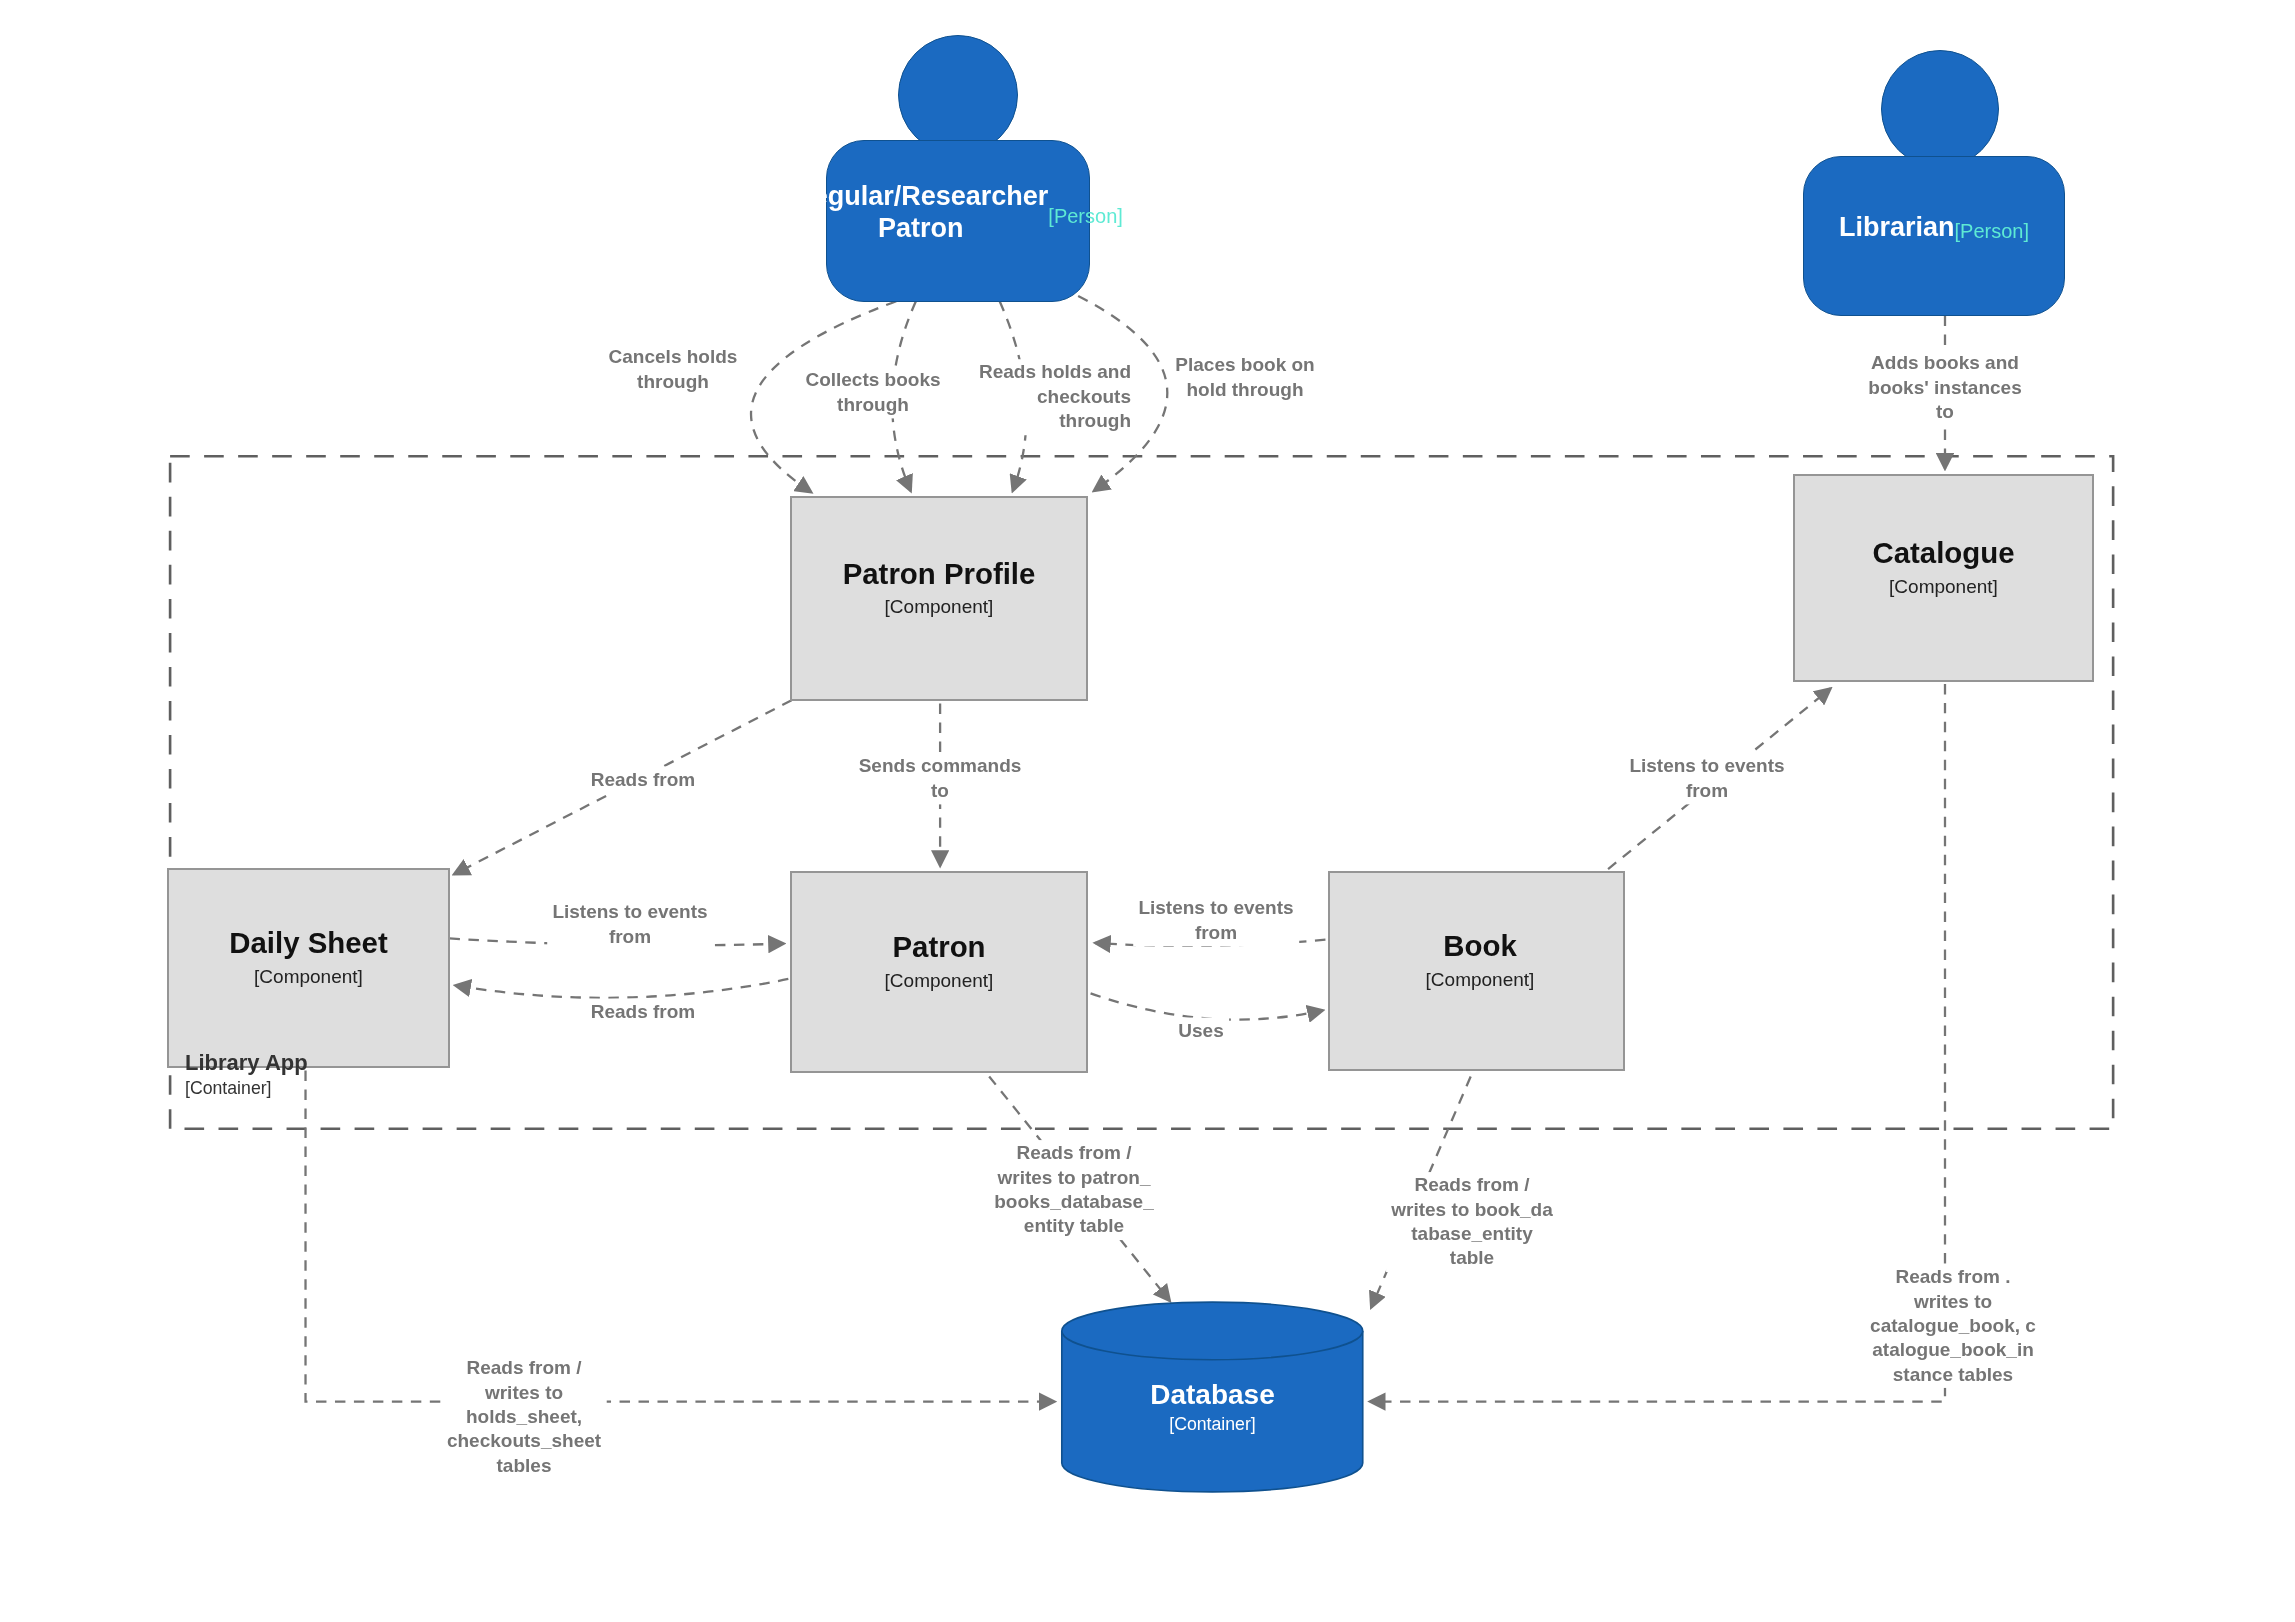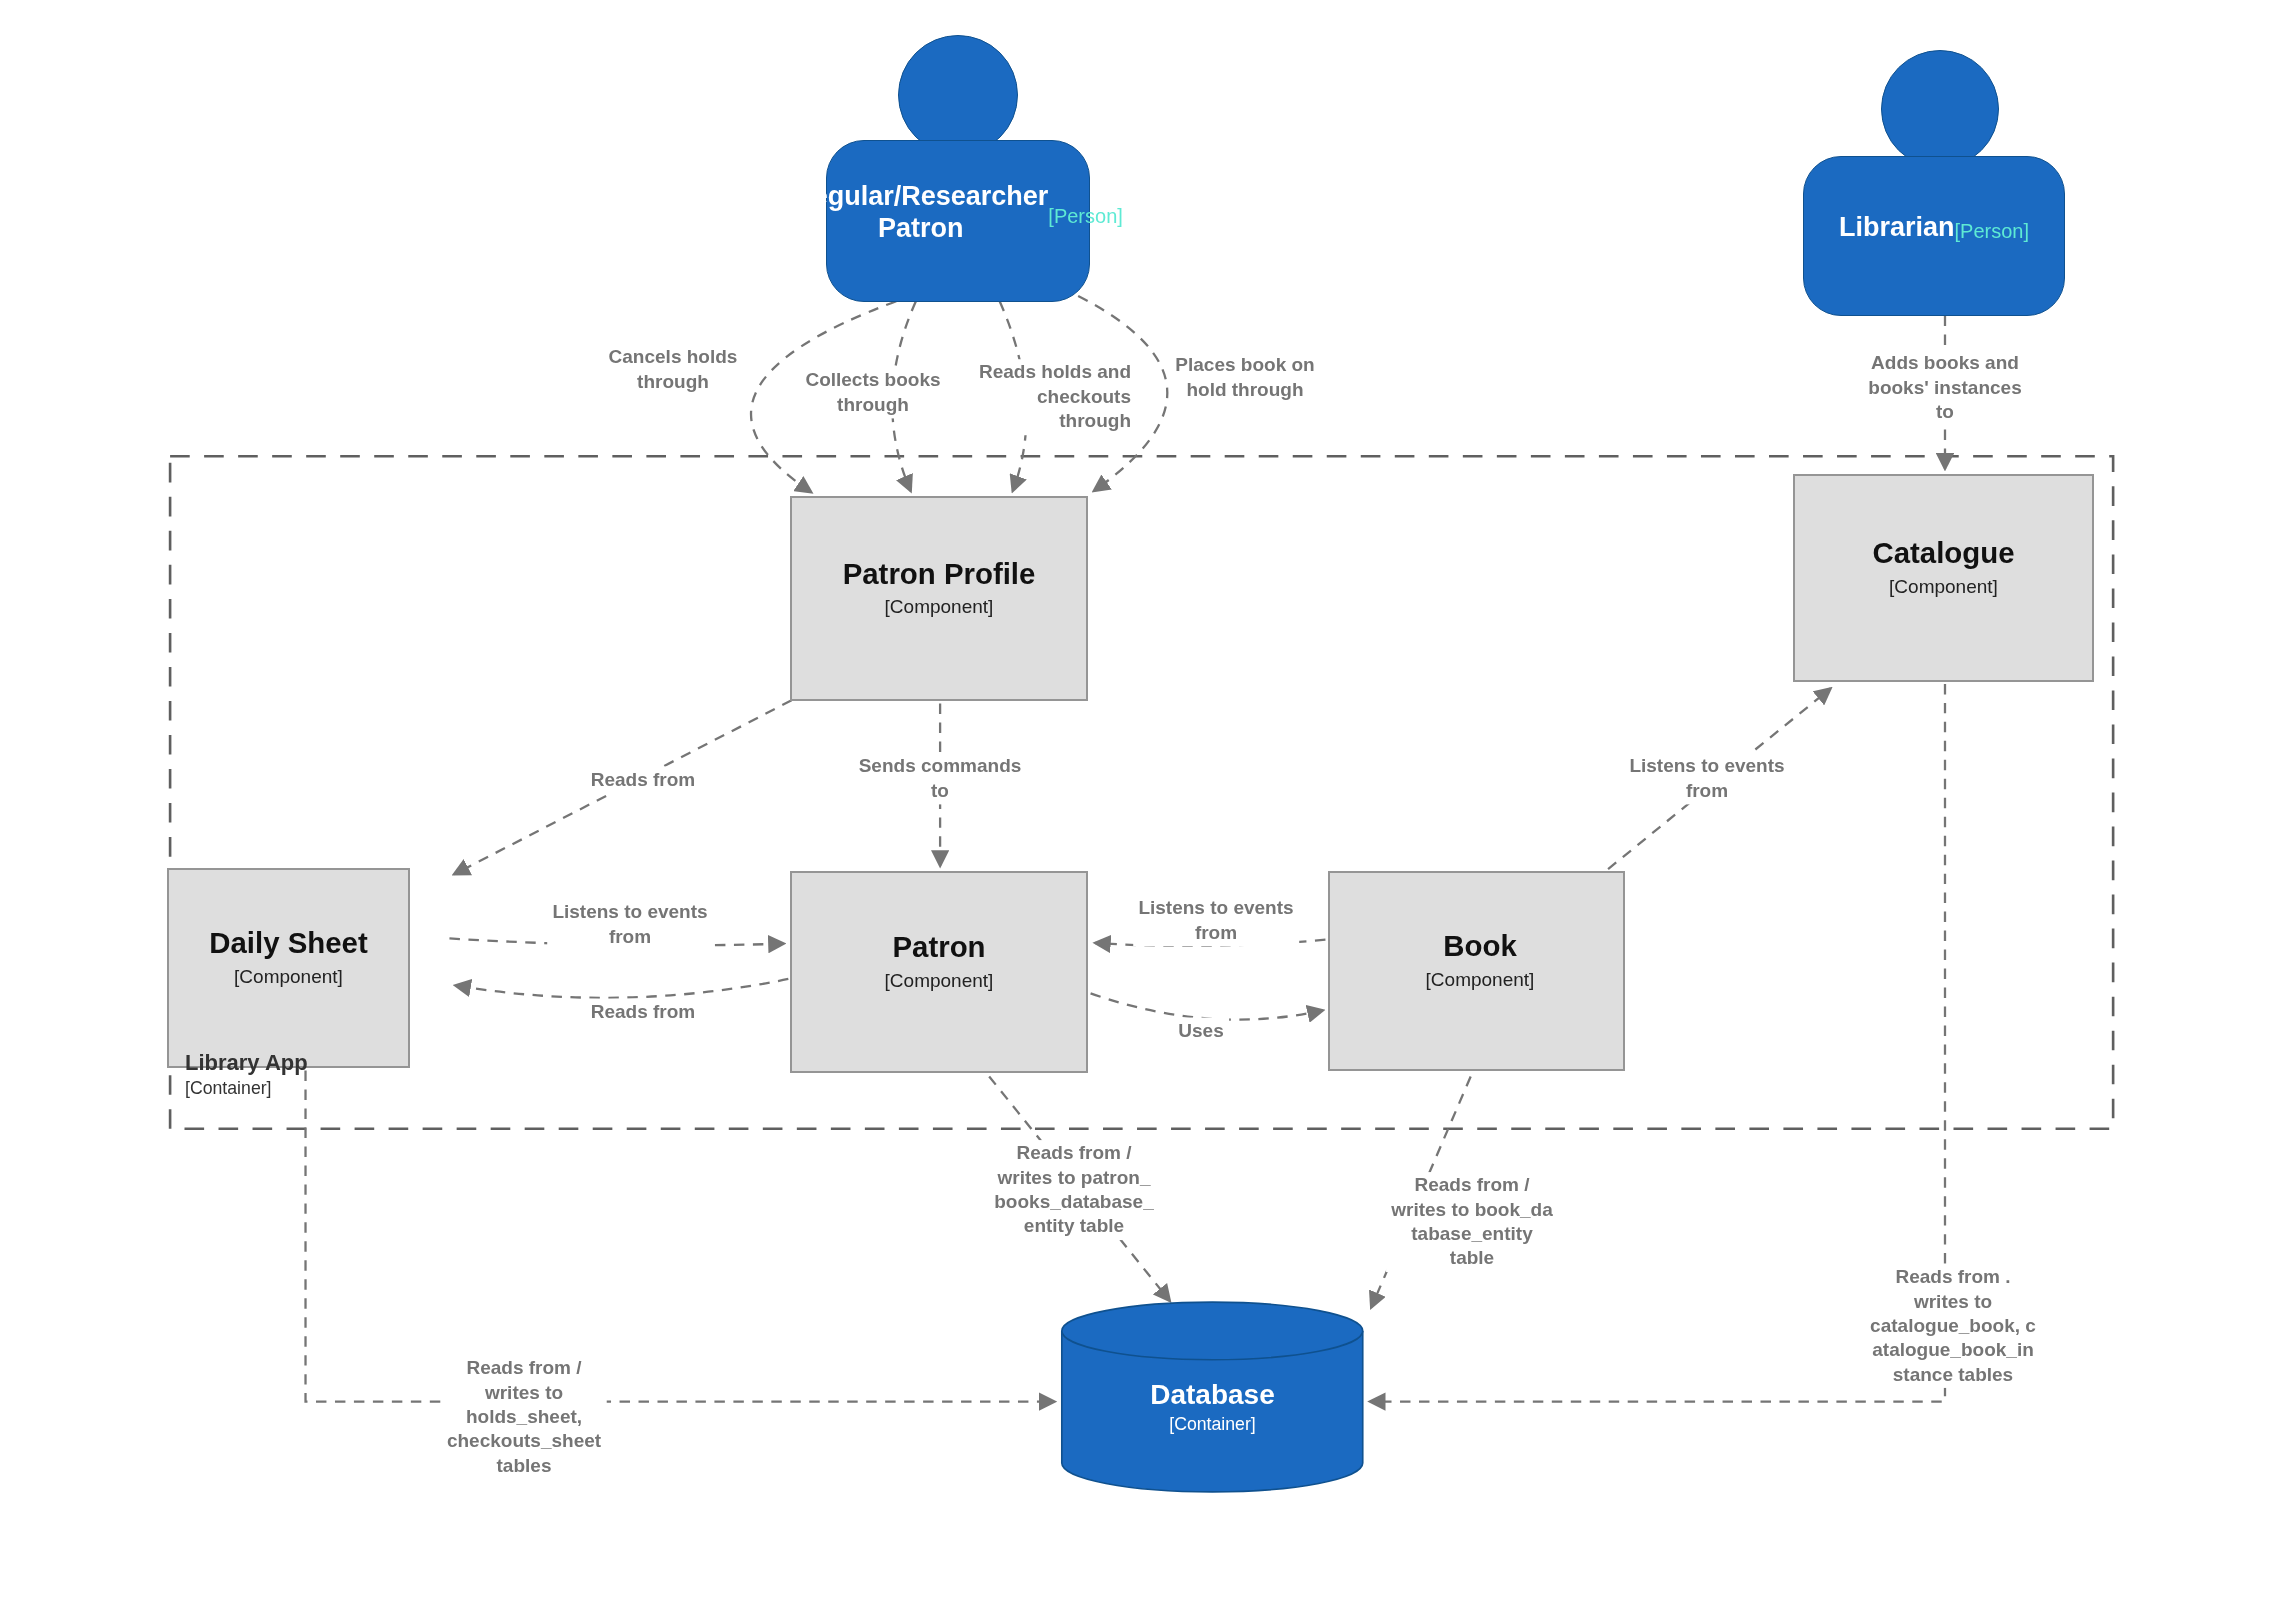--- a/index.html
+++ b/index.html
@@ -97,21 +97,21 @@
   <div class="c4box" style="left:790px;top:496px;width:298px;height:205px;">
     <div class="box-title">Patron Profile</div>
     <div class="box-sub">[Component]</div>
   </div>
 
   <div class="c4box" style="left:1793px;top:474px;width:301px;height:208px;">
     <div class="box-title">Catalogue</div>
     <div class="box-sub">[Component]</div>
   </div>
 
-  <div class="c4box" style="left:167px;top:868px;width:243px;height:200px;">
+  <div class="c4box" style="left:167px;top:868px;width:283px;height:200px;">
     <div class="box-title">Daily Sheet</div>
     <div class="box-sub">[Component]</div>
   </div>
 
   <div class="c4box" style="left:790px;top:871px;width:298px;height:202px;">
     <div class="box-title">Patron</div>
     <div class="box-sub">[Component]</div>
   </div>
 
   <div class="c4box" style="left:1328px;top:871px;width:297px;height:200px;padding-left:7px;">

